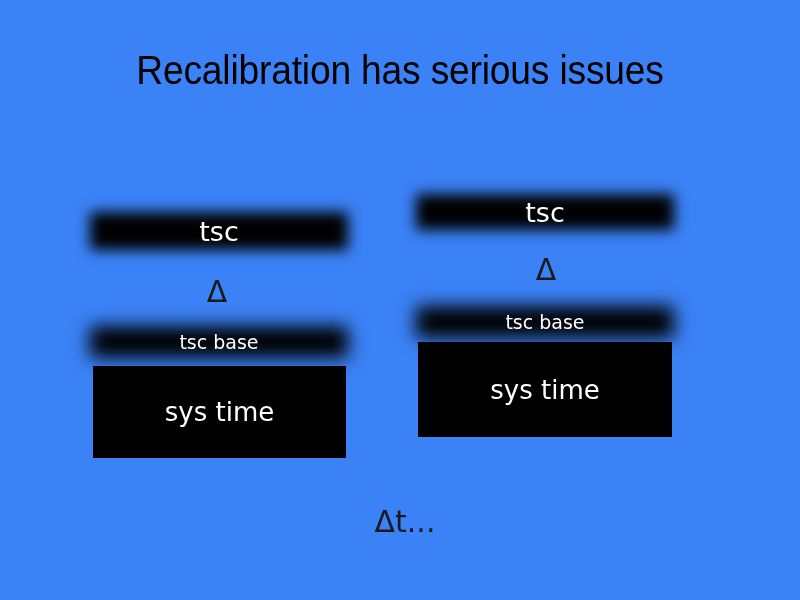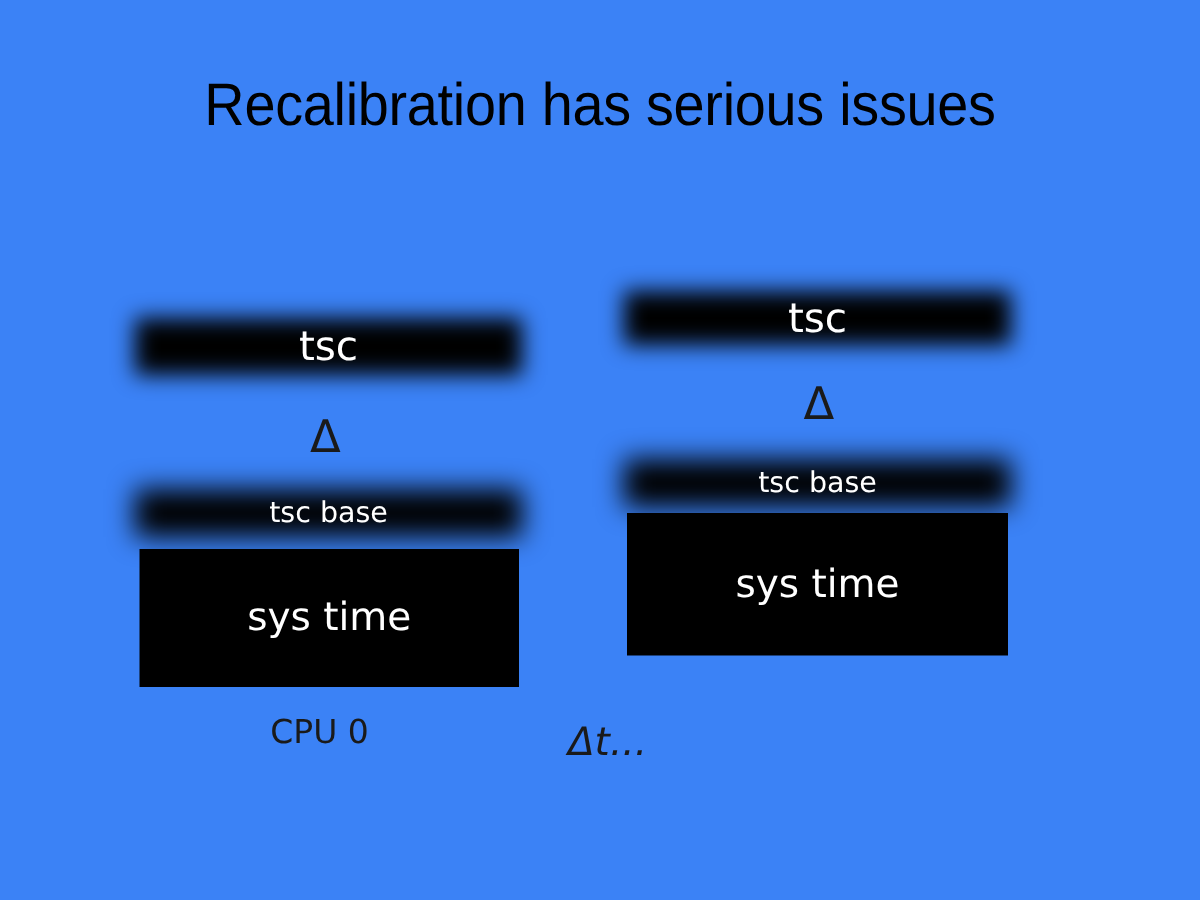--- a/index.html
+++ b/index.html
@@ -120,21 +120,21 @@
   #r-delta        { left: 516px; top: 252px; width: 60px; font-size: 30px; }
 
   #r-base-bar      { left: 416px; top: 306px; width: 258px; height: 32px; }
   #r-base-bar .cap { font-size: 19px; }
 
   #r-sys-box { left: 418px; top: 342px; width: 254px; height: 95px; font-size: 26px; }
 
   #r-cpu-label { left: 473px; top: 476px; width: 140px; font-size: 22px; }
 
   
-  #dt-label { left: 340px; top: 480px; width: 130px; font-size: 26px; font-style: italic; }
+  #dt-label { left: 340px; top: 504px; width: 130px; font-size: 30px; }
 </style>
 </head>
 <body>
 
 <div id="slide">
 
   <div id="slide-title">Recalibration has serious issues</div>
 
   <div class="blurbar" id="l-tsc-bar">
     <div class="slab"></div>
@@ -145,21 +145,20 @@
 
   <div class="blurbar" id="l-base-bar">
     <div class="slab soft"></div>
     <div class="cap">tsc base</div>
   </div>
 
   <div class="solidbox" id="l-sys-box">
     <span>sys time</span>
   </div>
 
-  <div class="caption" id="l-cpu-label">CPU 0</div>
 
   <div class="blurbar" id="r-tsc-bar">
     <div class="slab"></div>
     <div class="cap">tsc</div>
   </div>
 
   <div class="delta" id="r-delta">Δ</div>
 
   <div class="blurbar" id="r-base-bar">
     <div class="slab soft"></div>

